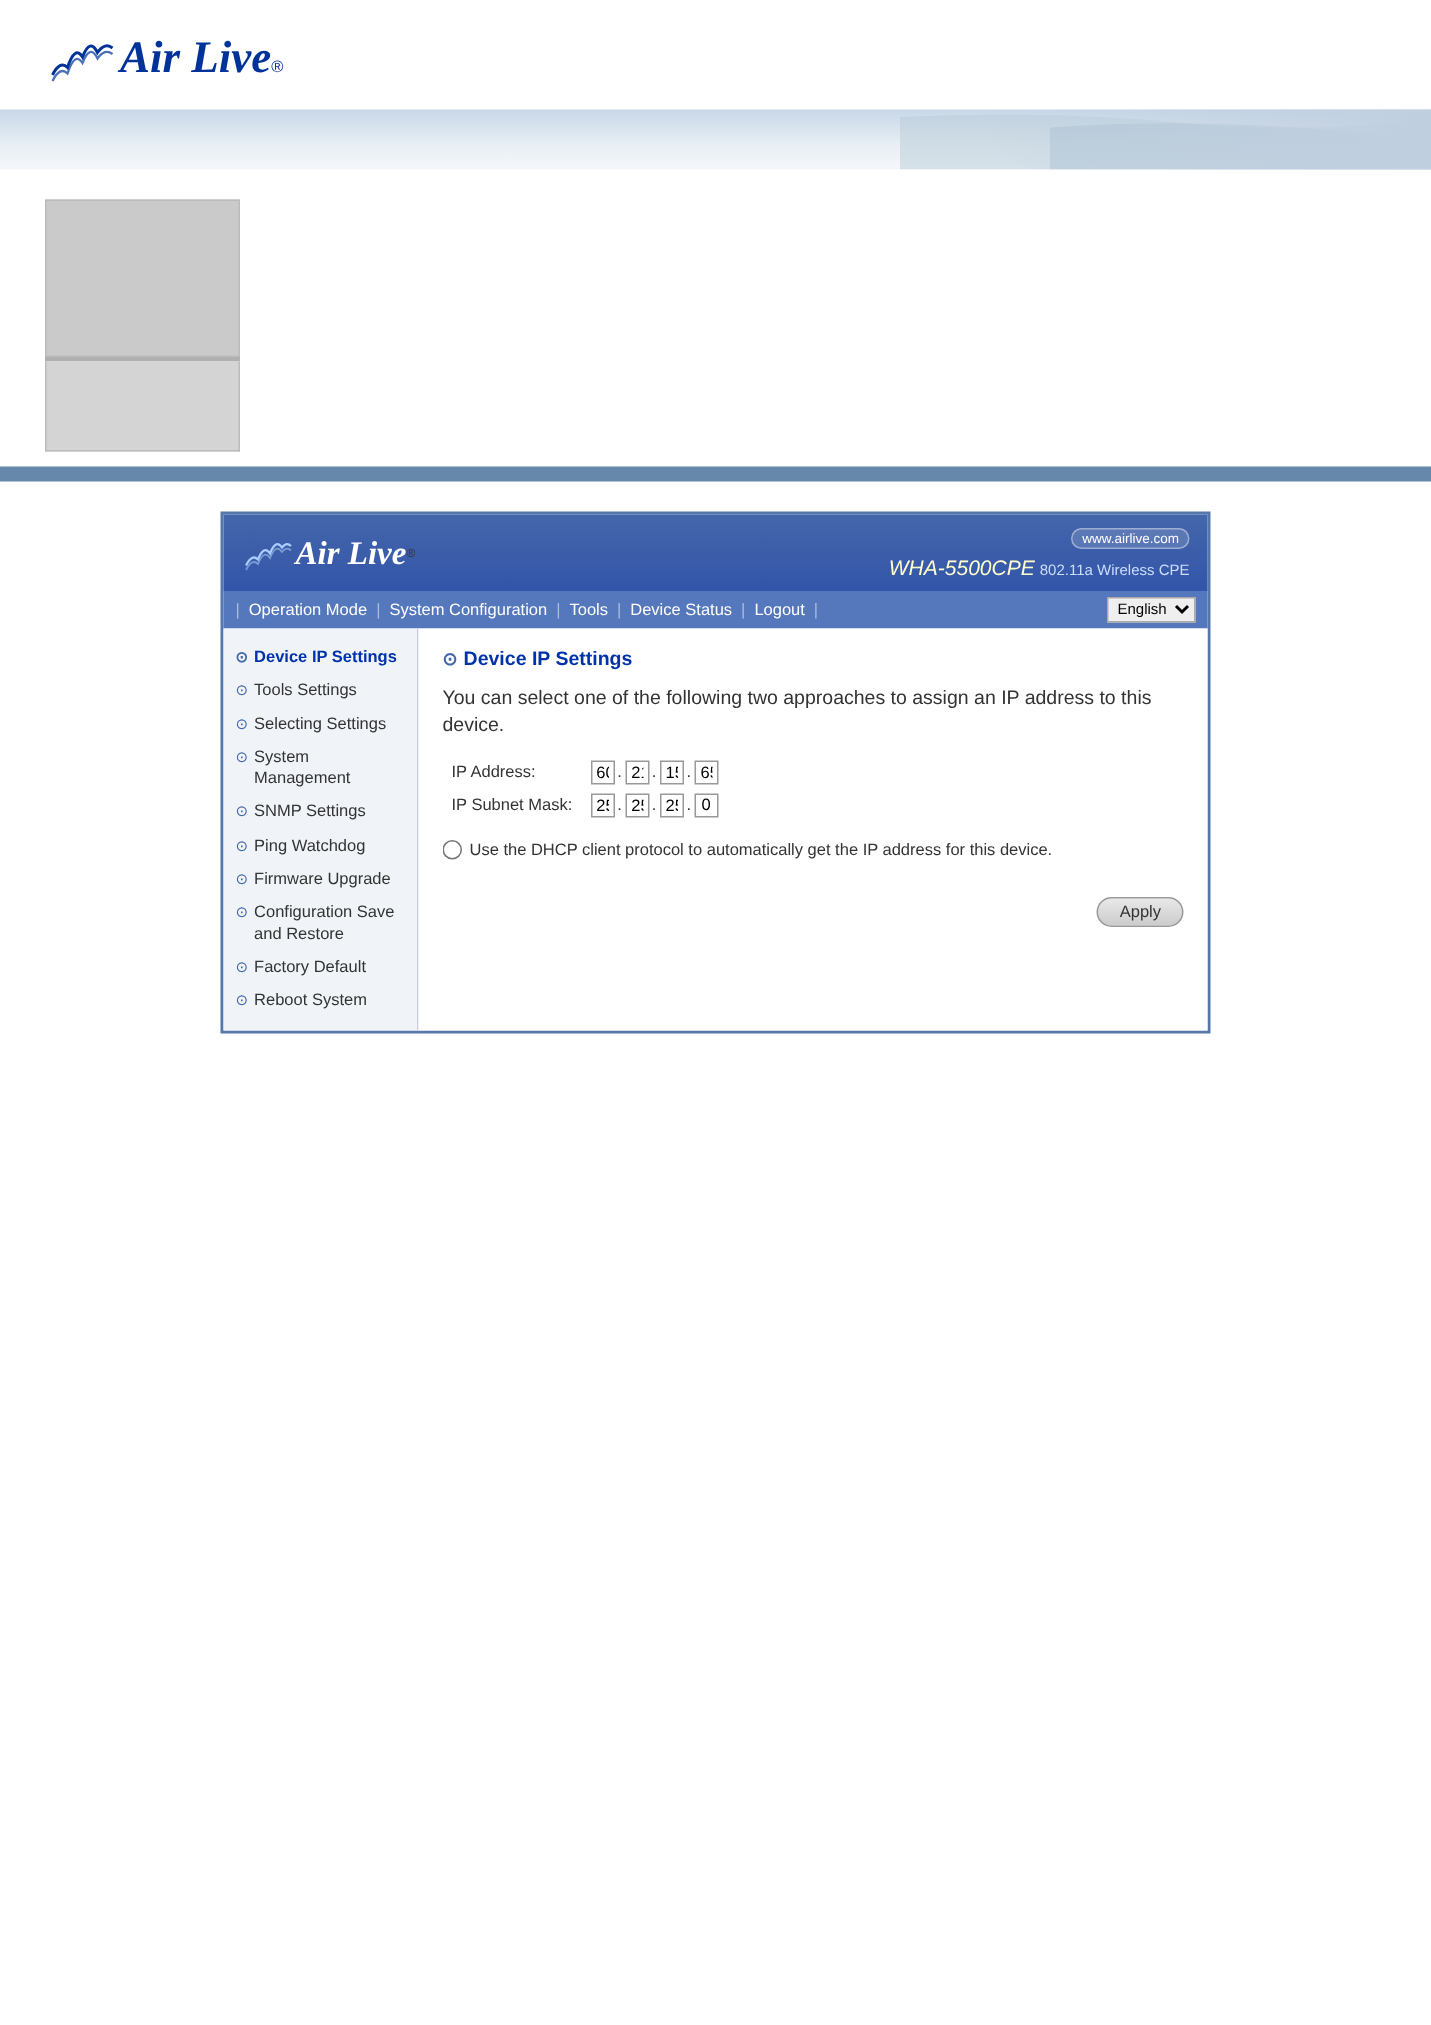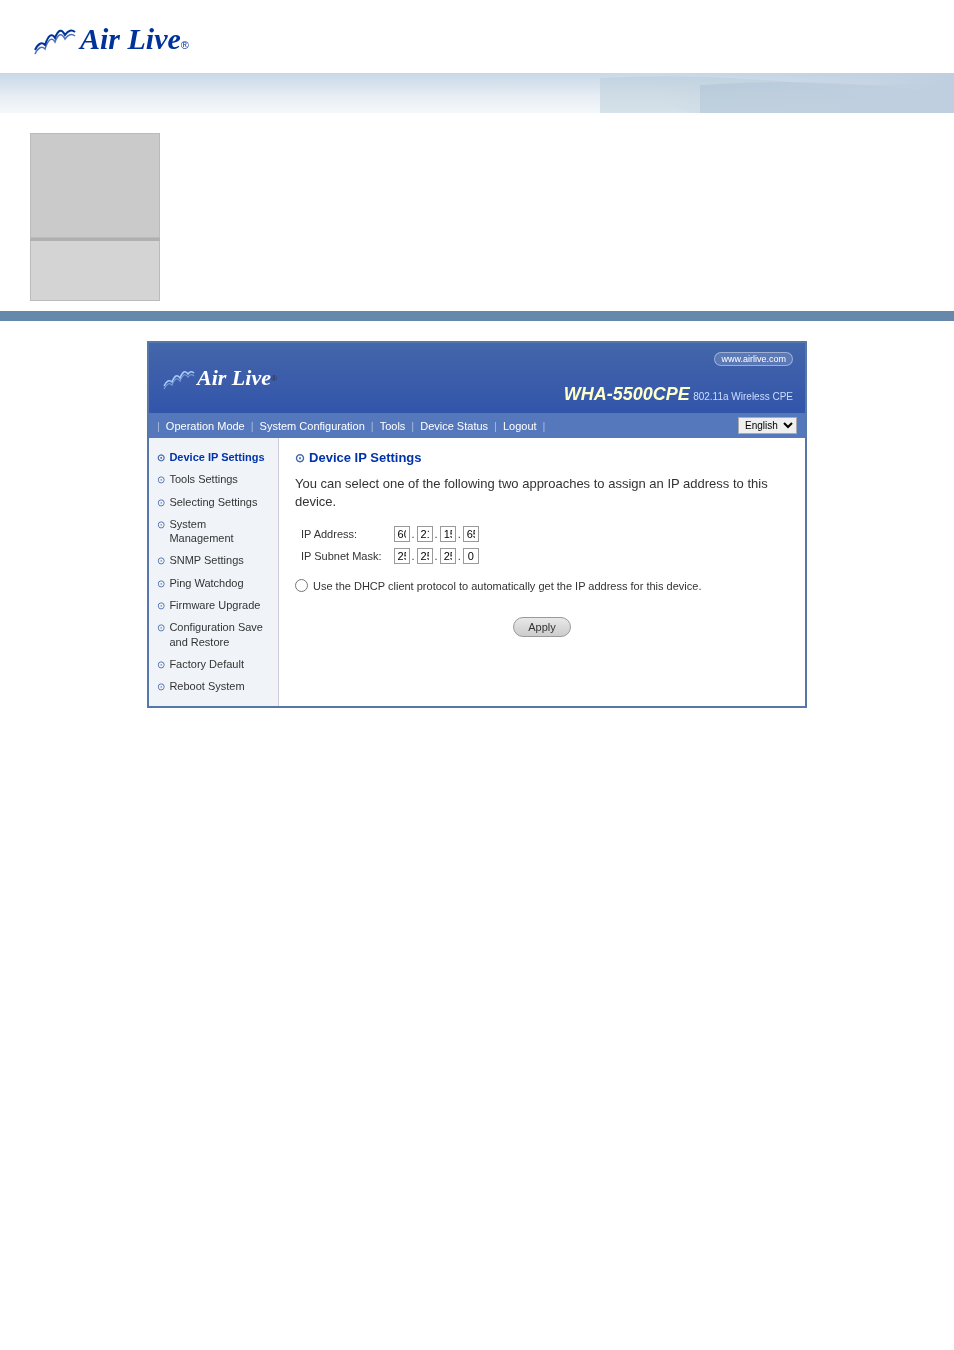--- a/index.html
+++ b/index.html
@@ -86,26 +86,26 @@
       text-align: right;
     }
     .router-website {
       color: white;
       font-size: 9px;
       background: rgba(255,255,255,0.15);
       border: 1px solid rgba(255,255,255,0.4);
       border-radius: 8px;
       padding: 1px 6px;
       display: inline-block;
-      margin-bottom: 18px;
+      margin-bottom: 4px;
     }
     .router-model {
       color: #ffffcc;
-      font-size: 18px;
-      font-weight: bold;
+      font-size: 14px;
+      font-weight: normal;
       font-style: italic;
     }
     .router-model-sub {
       color: #ccddff;
       font-size: 10px;
     }
 
     
     .router-nav {
       background: #5577bb;
@@ -253,21 +253,21 @@
       margin-right: 5px;
     }
     .dhcp-note {
       font-size: 11px;
       color: #555;
       margin-left: 20px;
     }
 
     .apply-row {
       display: flex;
-      justify-content: center;
+      justify-content: flex-end;
       margin-top: 25px;
     }
     .apply-btn {
       background: linear-gradient(to bottom, #e8e8e8, #cccccc);
       border: 1px solid #999;
       border-radius: 10px;
       padding: 3px 14px;
       font-size: 11px;
       cursor: pointer;
       color: #333;

